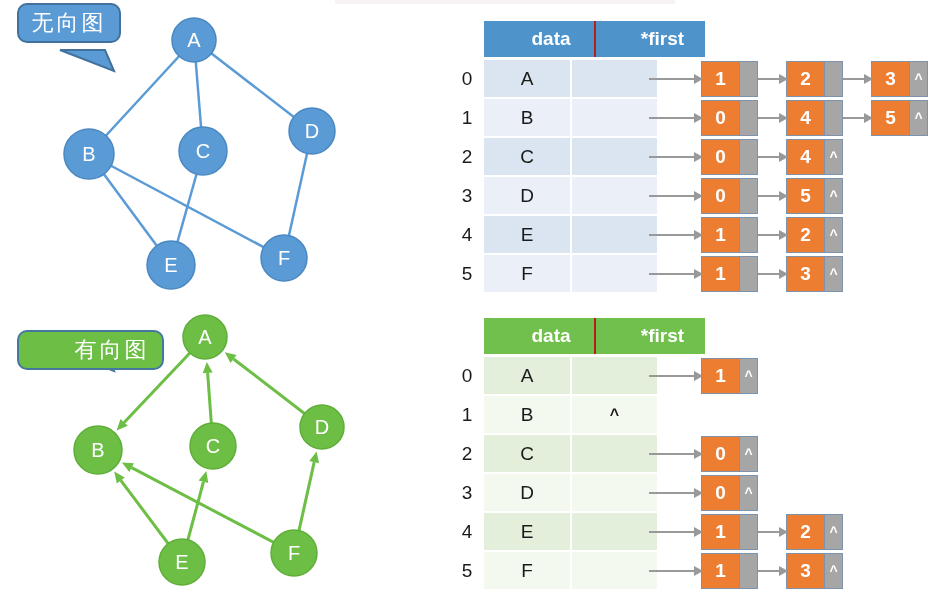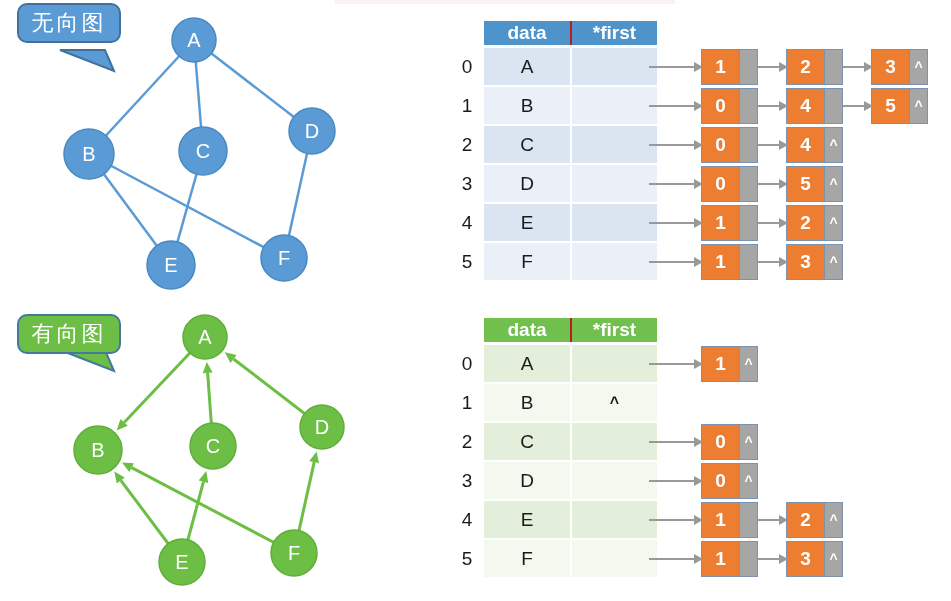--- a/index.html
+++ b/index.html
@@ -12,40 +12,40 @@
   #graph-directed { top:300px; }
 
   
   .bubble {
     position:absolute; left:17px; width:100px; height:36px;
     border:2px solid #41719c; border-radius:10px;
     display:flex; align-items:center; justify-content:center;
     color:#fff; font-size:22px; letter-spacing:3px; z-index:2;
   }
   .bubble.blue  { top:3px;  background:#5b9bd5; border-color:#41719c; }
-  .bubble.green { top:314px; background:#6cbe45; border-color:#44789f; }
+  .bubble.green { top:330px; background:#6cbe45; border-color:#44789f;padding-left:43px; }
   .tail { position:absolute; left:17px; z-index:1; }
   .tail.blue  { top:49px; }
   .tail.green { top:349px; }
 
   
   .top-artifact {
     position:absolute; left:335px; top:0; width:340px; height:4px;
     background:#f6ecec; opacity:.7;
   }
 
   
   .adj-table { position:absolute; left:455px; }
   #table-undirected { top:21px; }
   #table-directed   { top:318px; }
 
   .t-head { display:flex; margin-left:29px; margin-bottom:2px; }
   .th {
-    width:86px; height:24px; color:#fff; font-weight:bold; font-size:19px;
-    display:flex; align-items:center; justify-content:center;
+    width:86px; height:36px; color:#fff; font-weight:bold; font-size:19px;
+    display:flex; align-items:center; justify-content:center;padding-left:24px;
   }
   .th.th-first { width:85px; border-left:2px solid #b91c1c; }
 
   .t-row { display:flex; align-items:center; height:39px; }
   .idx { width:24px; text-align:center; font-size:19px; color:#1a1a1a; }
   .cell {
     height:37px; display:flex; align-items:center; justify-content:center;
     font-size:19px; color:#1a1a1a;
   }
   .cell.cdata  { width:86px; margin-left:5px; }

